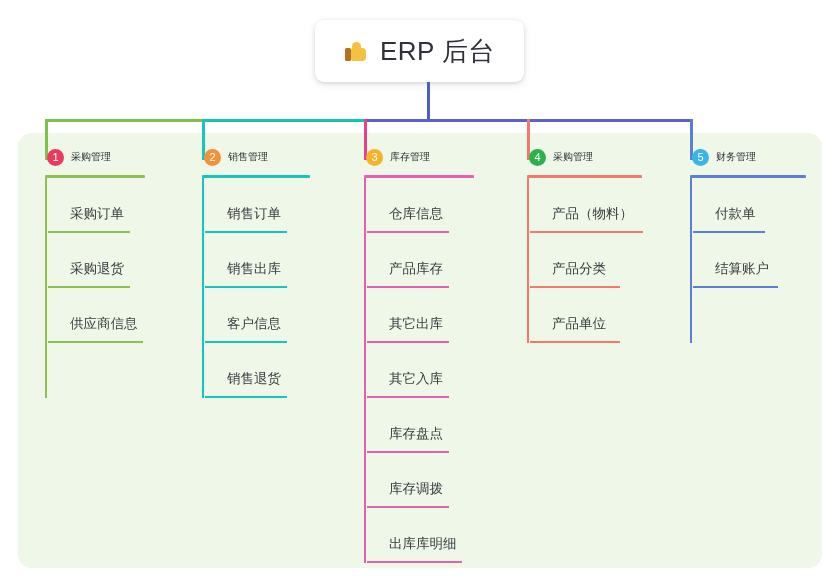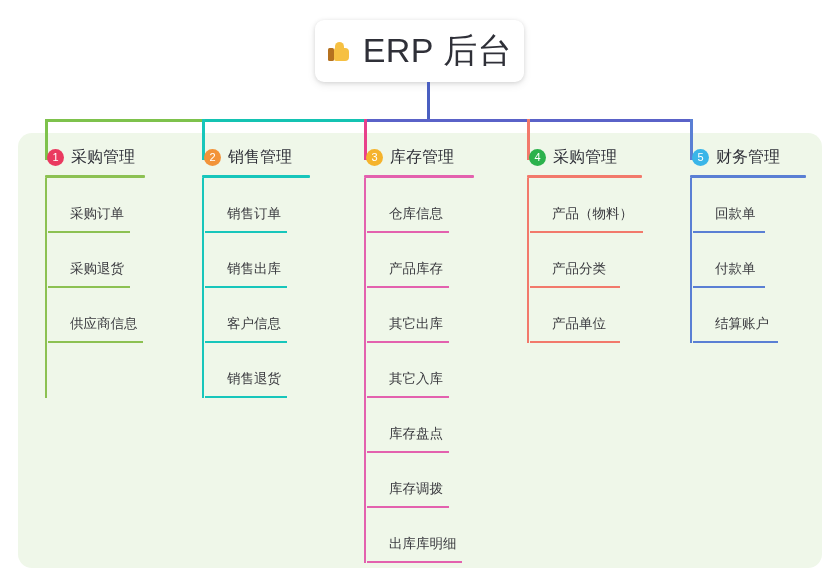--- a/index.html
+++ b/index.html
@@ -29,21 +29,21 @@
     background: #ffffff;
     border-radius: 9px;
     box-shadow: 0 1px 4px rgba(0,0,0,0.13), 0 3px 10px rgba(0,0,0,0.07);
     display: flex;
     align-items: center;
     justify-content: center;
     gap: 10px;
     box-sizing: border-box;
   }
   #root-title {
-    font-size: 34px;
+    font-size: 26px;
     color: #2f3038;
     letter-spacing: 0.5px;
     white-space: nowrap;
   }
   .thumb-icon {
     display: inline-block;
     width: 26px;
     height: 26px;
     position: relative;
     flex: none;
@@ -111,21 +111,21 @@
     height: 17px;
     border-radius: 50%;
     color: #ffffff;
     font-size: 11px;
     line-height: 17px;
     text-align: center;
     flex: none;
     font-family: "Liberation Sans", sans-serif;
   }
   .branch-label {
-    font-size: 16px;
+    font-size: 10px;
     color: #2f3038;
     white-space: nowrap;
   }
   .branch-rule {
     height: 3px;
     margin-top: 7px;
     border-radius: 1px;
   }
 
   
@@ -298,24 +298,20 @@
       </div>
       <div class="column" style="left: 690px;">
         <div class="branch-head">
           <span class="badge" style="background: rgb(57, 181, 232);">5</span>
           <span class="branch-label">财务管理</span>
         </div>
         <div class="branch-rule" style="width: 116px; background: rgb(90, 127, 212);"></div>
         <div class="leaves">
           <div class="spine" style="background: rgb(90, 127, 212); height: 165px;"></div>
           <div class="leaf">
-            <span class="leaf-label">回款单</span>
-            <div class="leaf-rule" style="width: 72px; background: rgb(90, 127, 212);"></div>
-          </div>
-          <div class="leaf">
             <span class="leaf-label">付款单</span>
             <div class="leaf-rule" style="width: 72px; background: rgb(90, 127, 212);"></div>
           </div>
           <div class="leaf">
             <span class="leaf-label">结算账户</span>
             <div class="leaf-rule" style="width: 85px; background: rgb(90, 127, 212);"></div>
           </div>
         </div>
       </div>
     </div>

